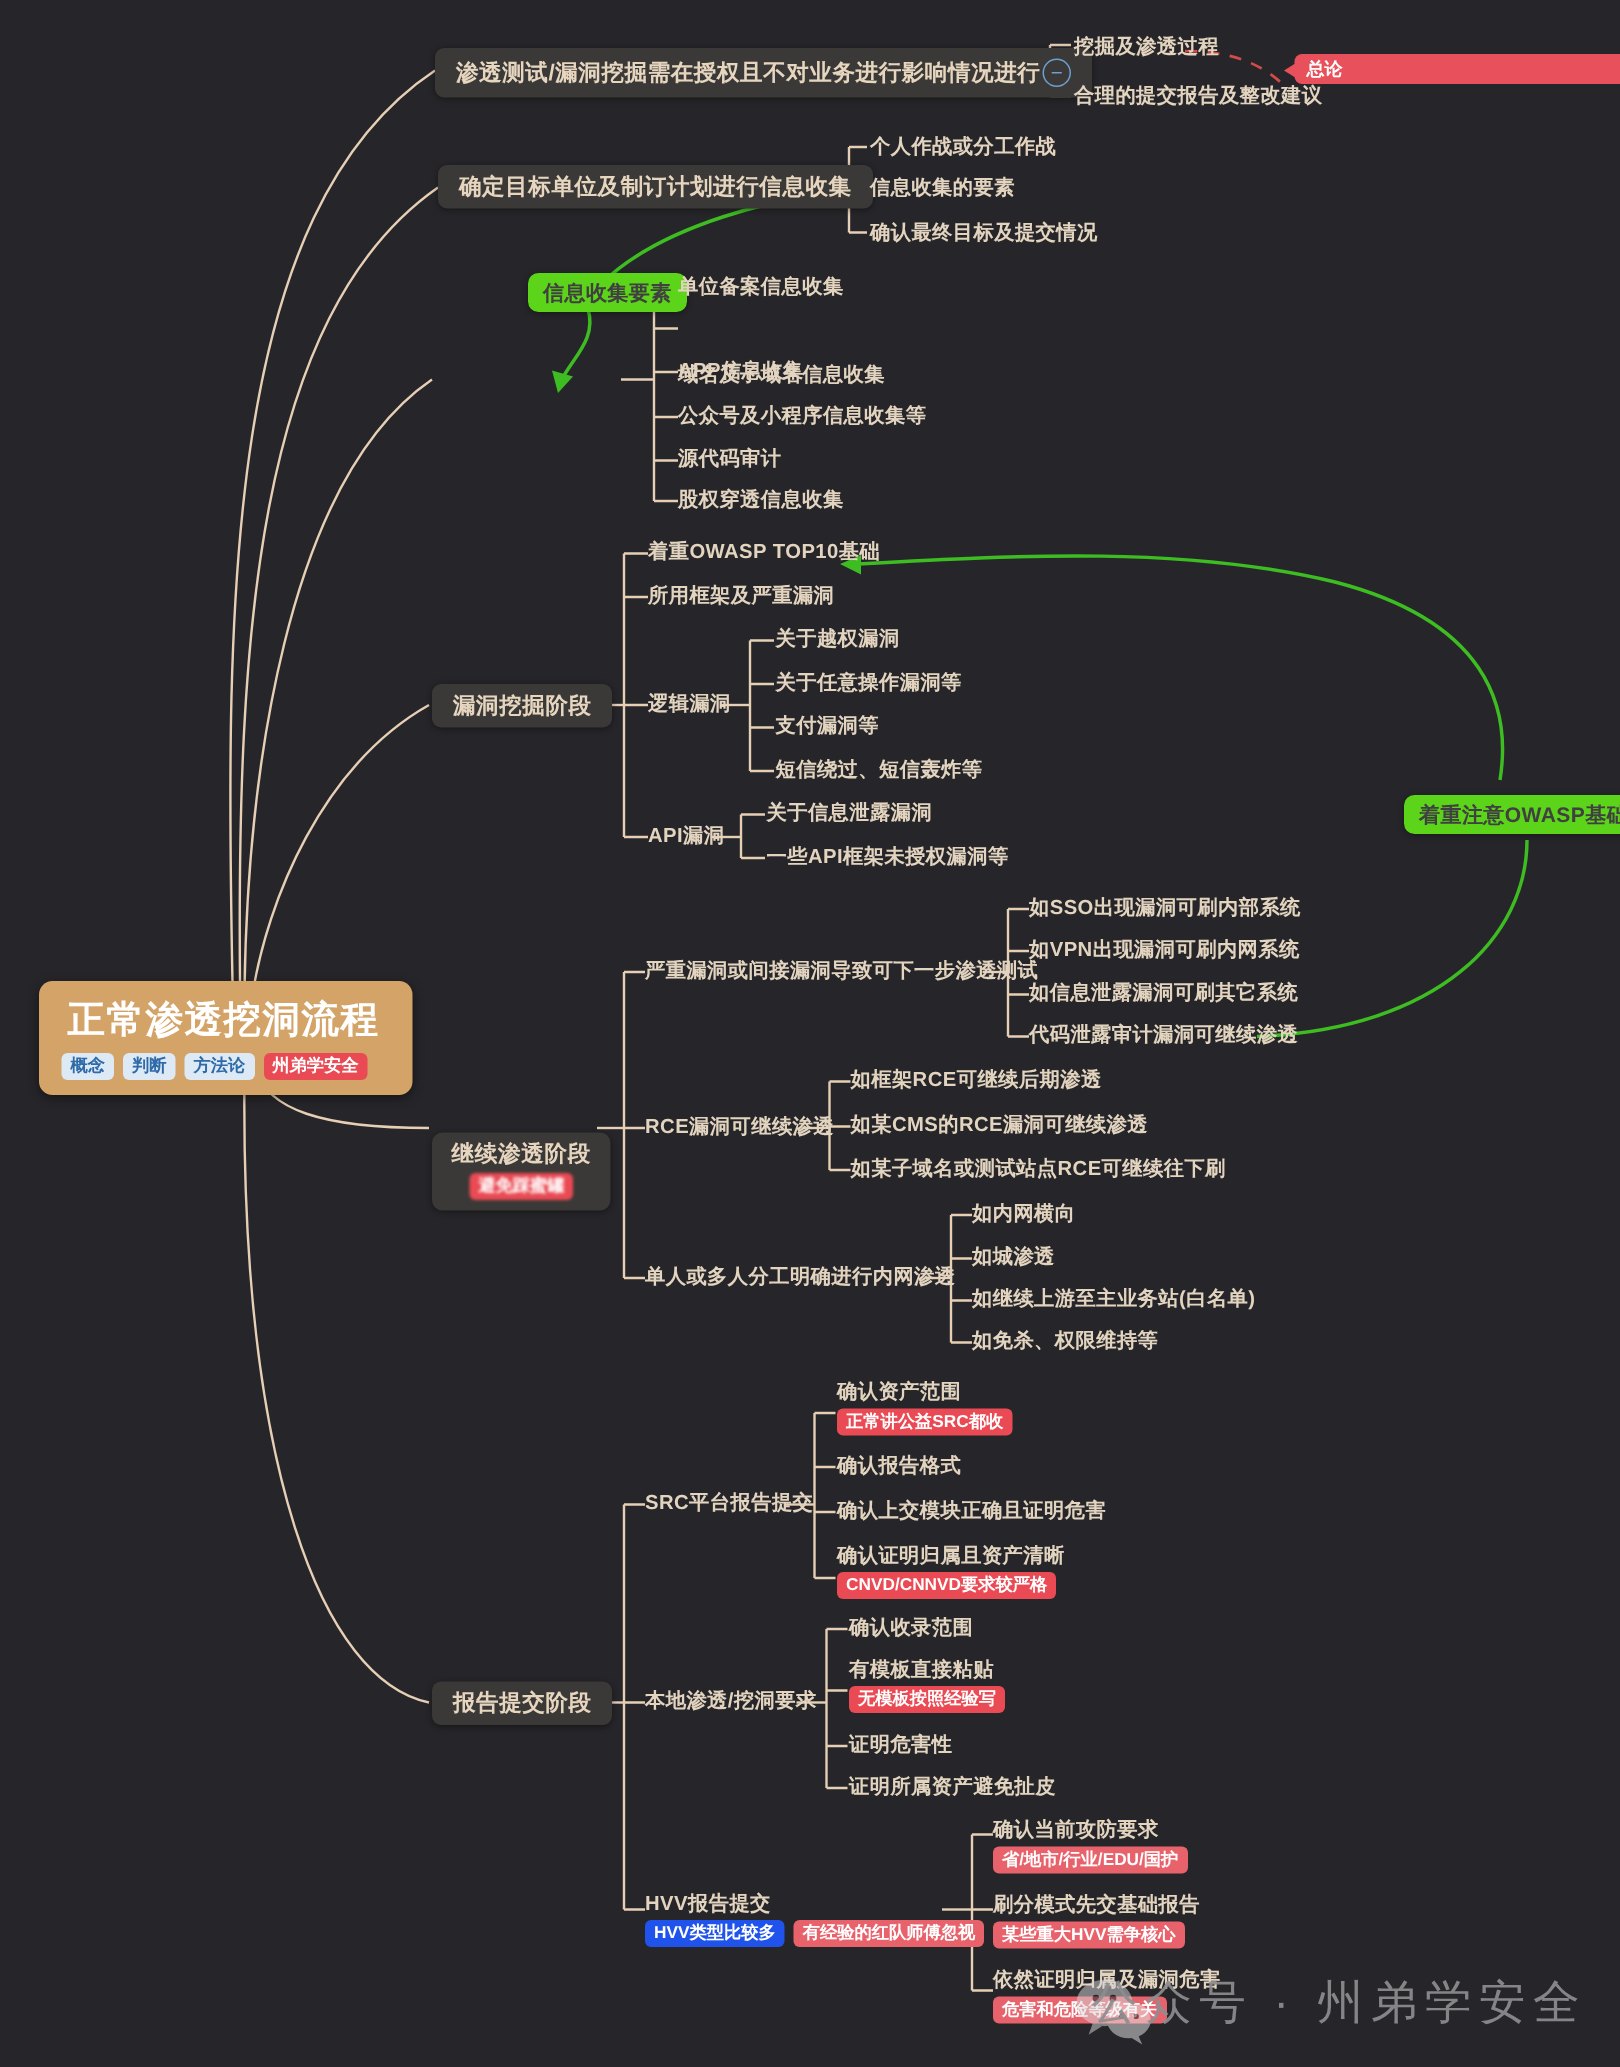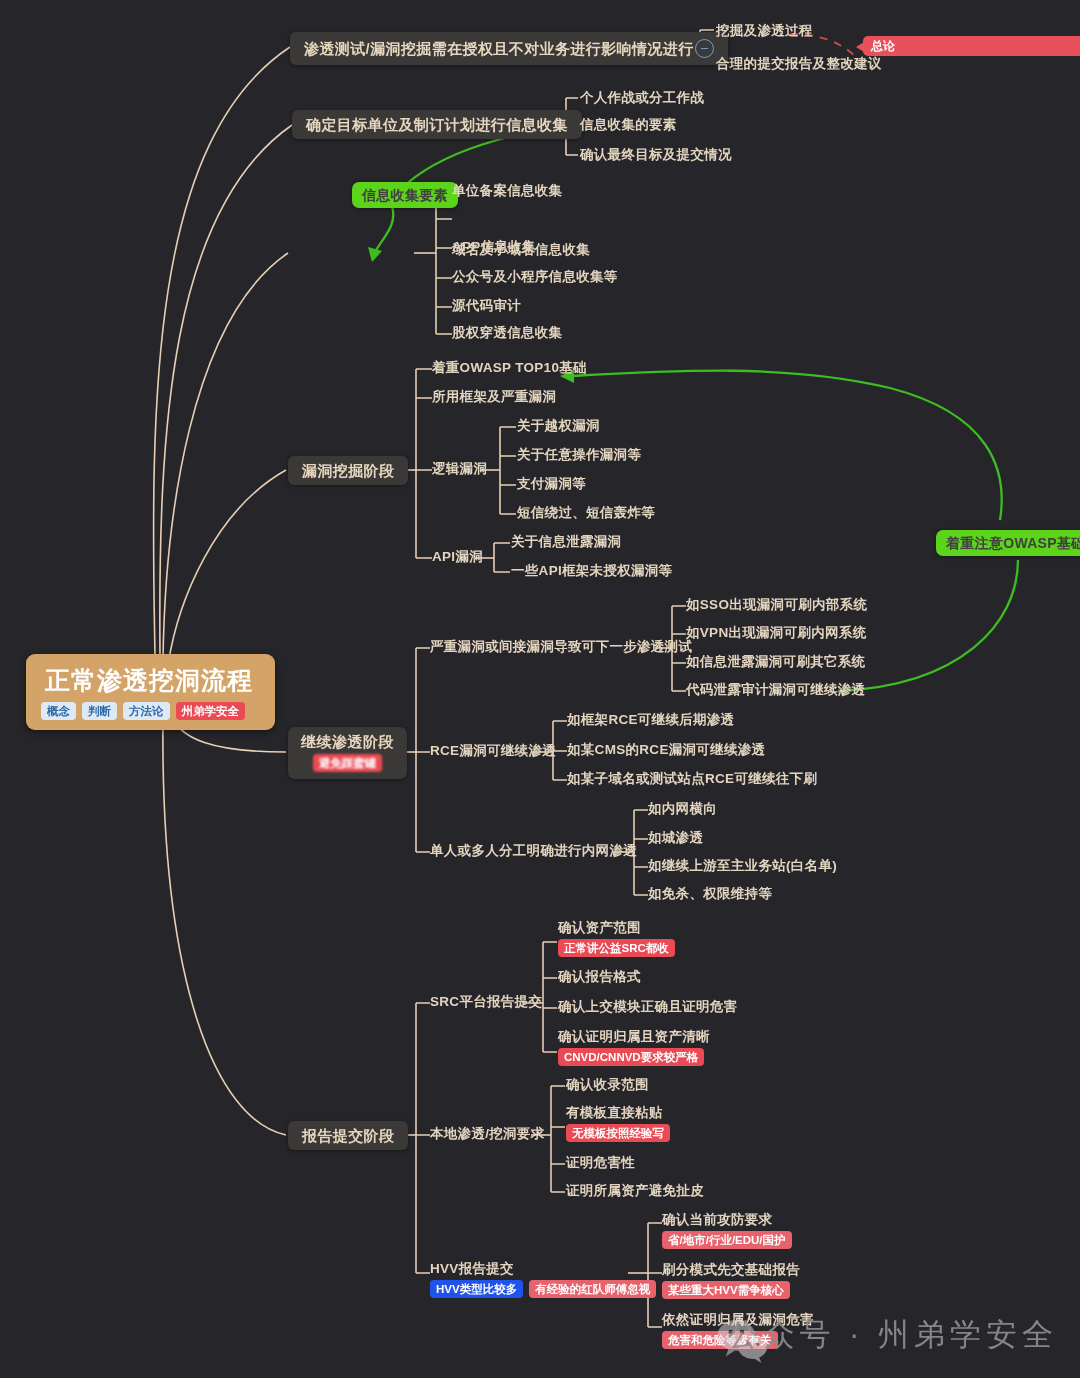--- a/index.html
+++ b/index.html
@@ -229,21 +229,21 @@
   <div class="node leaf" style="left:517px;top:419px;">关于越权漏洞</div>
   <div class="node leaf" style="left:517px;top:448px;">关于任意操作漏洞等</div>
   <div class="node leaf" style="left:517px;top:477px;">支付漏洞等</div>
   <div class="node leaf" style="left:517px;top:506px;">短信绕过、短信轰炸等</div>
 
   <div class="node leaf" style="left:511px;top:535px;">关于信息泄露漏洞</div>
   <div class="node leaf" style="left:511px;top:564px;">一些API框架未授权漏洞等</div>
 
   <div class="node greenbox" style="left:936px;top:530px;">着重注意OWASP基础</div>
 
-  <div class="node stage" style="left:288px;top:727px;">
+  <div class="node stage" style="left:288px;top:755px;">
     <span class="stage-title">继续渗透阶段</span>
     <span class="tag red-soft blur">避免踩蜜罐</span>
   </div>
 
   <div class="node leaf" style="left:430px;top:640px;">严重漏洞或间接漏洞导致可下一步渗透测试</div>
   <div class="node leaf" style="left:430px;top:744px;">RCE漏洞可继续渗透</div>
   <div class="node leaf" style="left:430px;top:844px;">单人或多人分工明确进行内网渗透</div>
 
   <div class="node leaf" style="left:686px;top:598px;">如SSO出现漏洞可刷内部系统</div>
   <div class="node leaf" style="left:686px;top:626px;">如VPN出现漏洞可刷内网系统</div>

